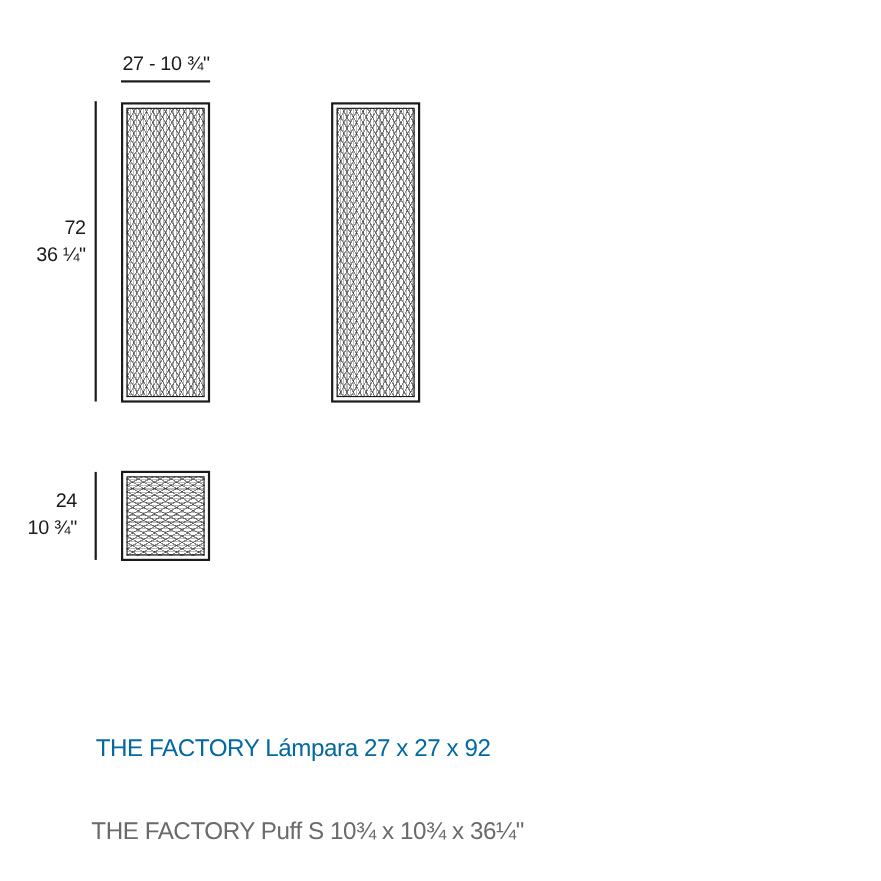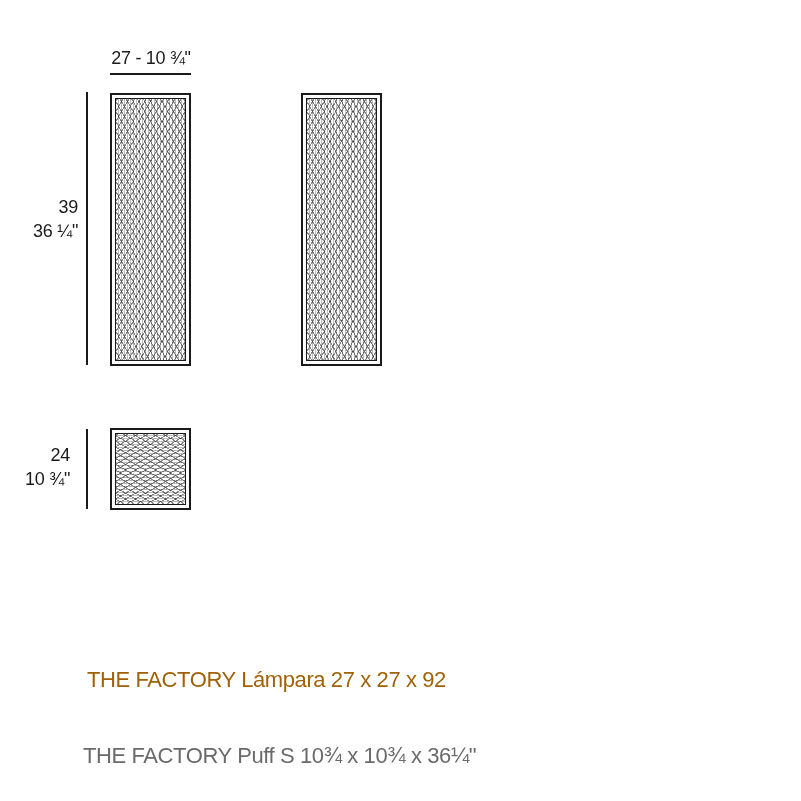--- a/index.html
+++ b/index.html
@@ -27,30 +27,30 @@
         repeating-linear-gradient(-60deg, rgba(40,40,40,0.55) 0 1px, transparent 1px 5px),
         repeating-linear-gradient(90deg, rgba(60,60,60,0.35) 0 1px, transparent 1px 3px);
     }
     .panel.sq .mesh {
       background-image:
         repeating-linear-gradient(30deg, rgba(40,40,40,0.55) 0 1px, transparent 1px 5px),
         repeating-linear-gradient(-30deg, rgba(40,40,40,0.55) 0 1px, transparent 1px 5px),
         repeating-linear-gradient(0deg, rgba(60,60,60,0.35) 0 1px, transparent 1px 3px);
     }
     .caption { font-size: 22px; line-height: 30px; letter-spacing: -0.4px; white-space: nowrap; }
-    .caption.primary { color: #a16207; }
+    .caption.primary { color: #0369a1; }
     .caption.secondary { color: #6a6a6a; }
   </style>
 </head>
 <body>
 
 <div class="abs dim-text" style="left:96px; top:47px; width:110px; text-align:center;">27 - 10 ¾"</div>
 <div class="abs dim-line" style="left:110px; top:73px; width:81px; height:2px;"></div>
 
-<div class="abs dim-text" style="left:20px; top:196px; width:58px;">39</div>
+<div class="abs dim-text" style="left:20px; top:196px; width:58px;">72</div>
 <div class="abs dim-text" style="left:10px; top:220px; width:68px;">36 ¼"</div>
 <div class="abs dim-line" style="left:86px; top:92px; width:2px; height:273px;"></div>
 
 <div class="panel" style="left:110px; top:93px; width:81px; height:273px;">
   <div class="mesh"></div>
   <div class="inner"></div>
 </div>
 
 <div class="panel" style="left:301px; top:93px; width:81px; height:273px;">
   <div class="mesh"></div>

